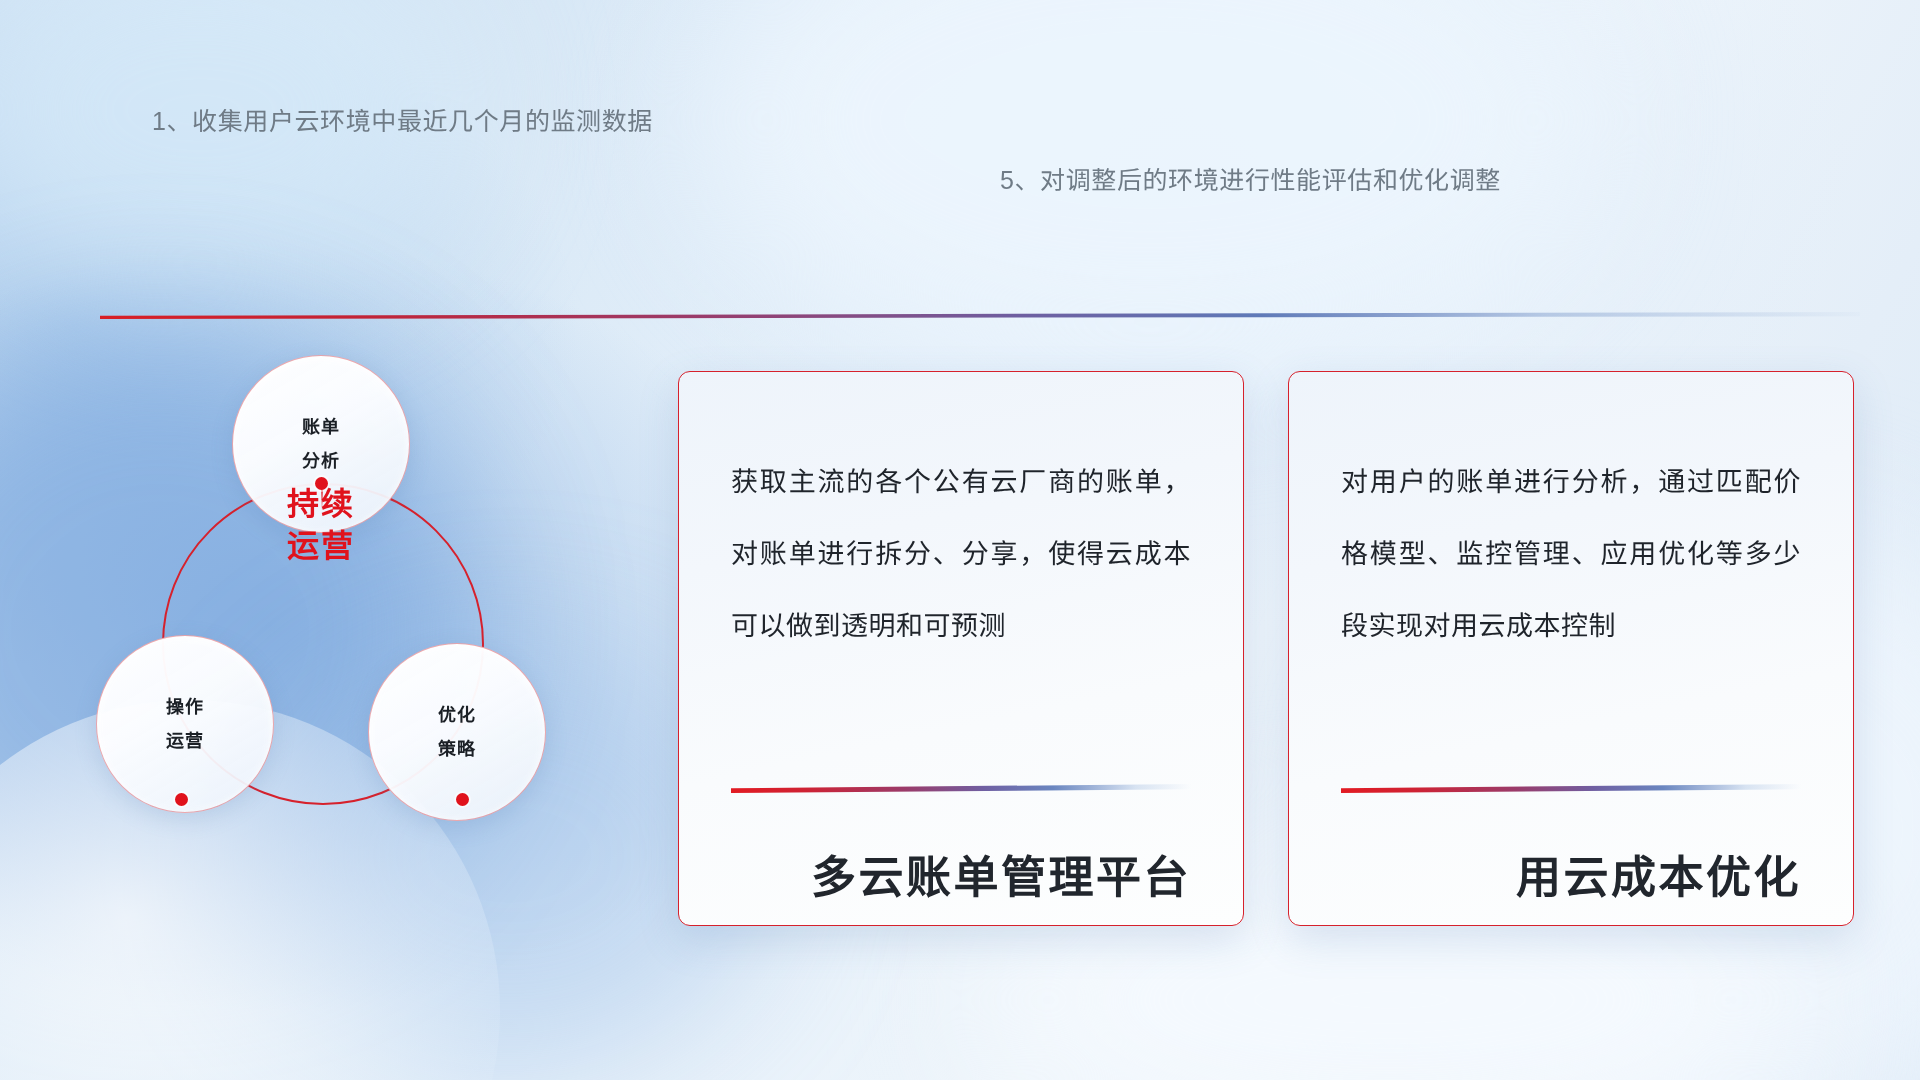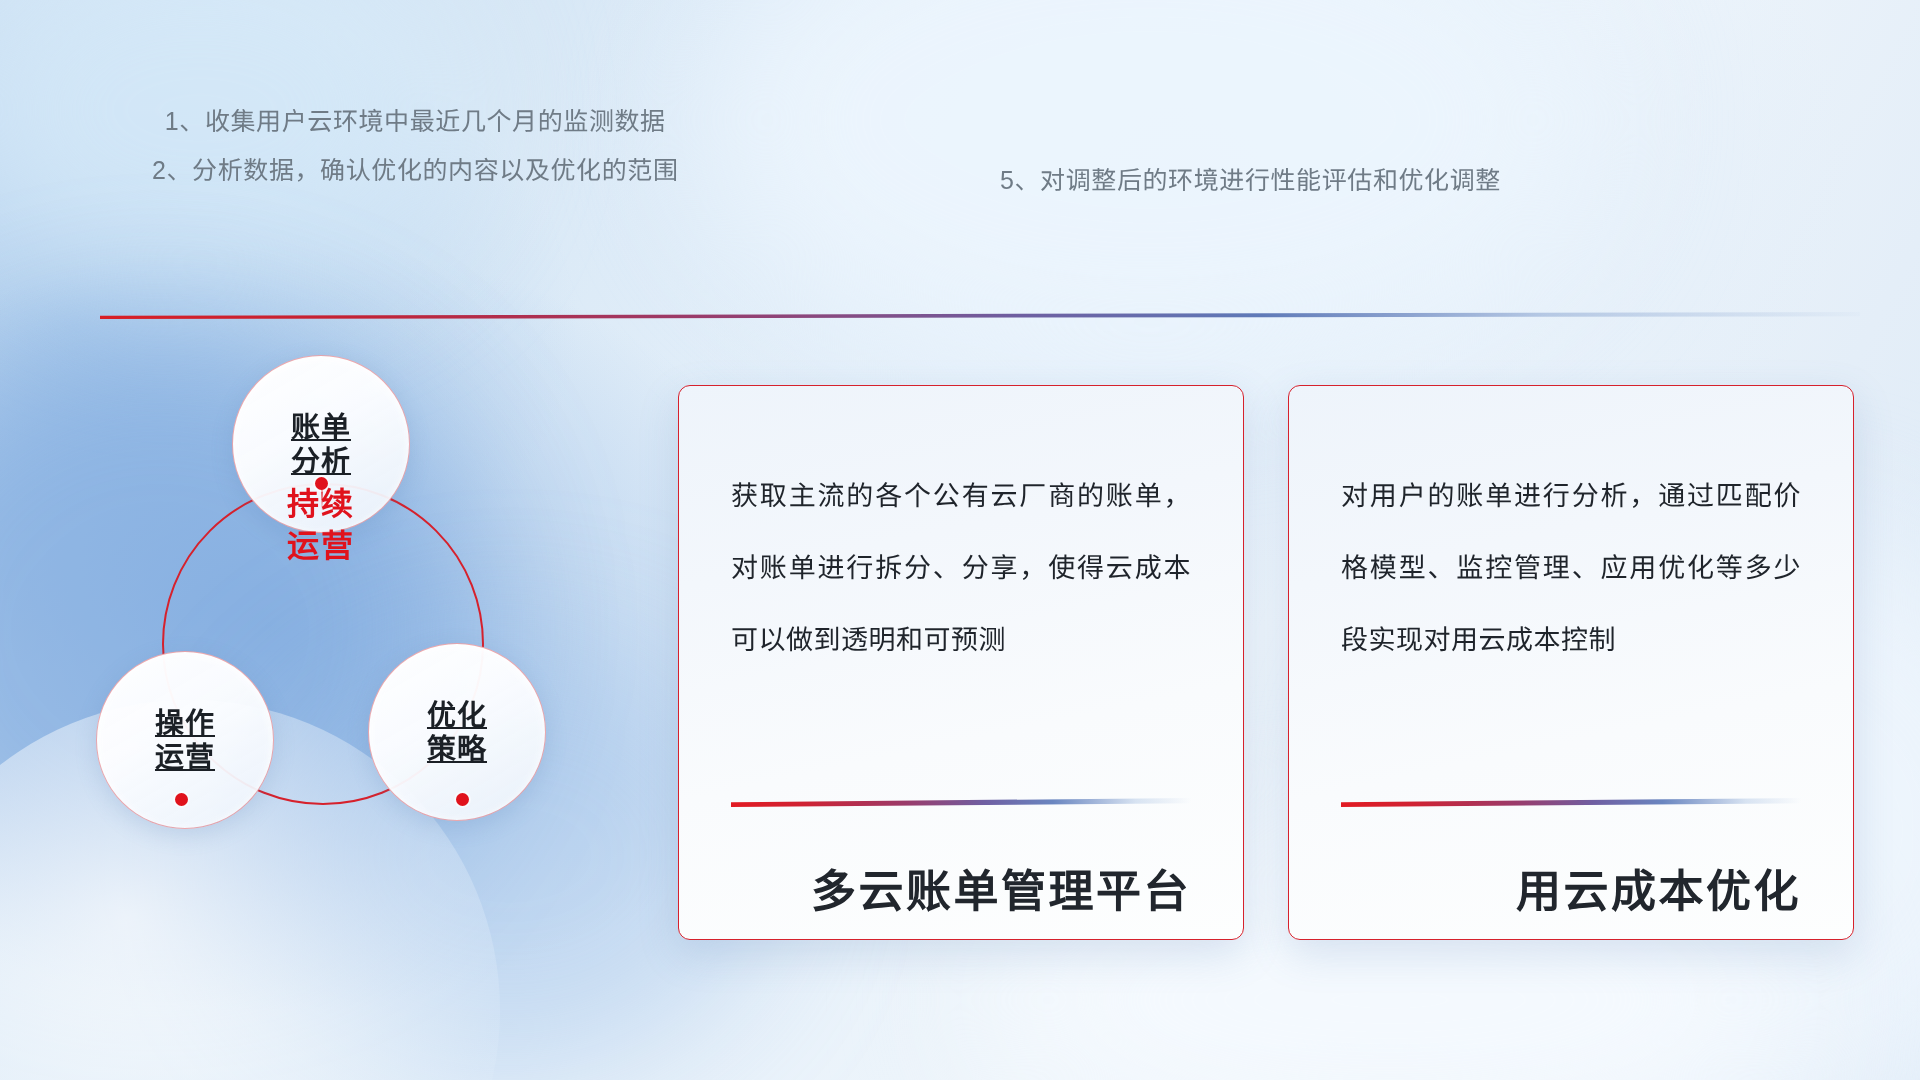--- a/index.html
+++ b/index.html
@@ -85,28 +85,27 @@
     background:
       linear-gradient(150deg, rgba(255,255,255,0.99) 0%, rgba(252,253,255,0.97) 42%, rgba(236,243,251,0.93) 100%);
     border: 1px solid rgba(214,50,60,0.42);
     box-shadow: 0 6px 22px rgba(90,130,180,0.20), inset 0 2px 10px rgba(255,255,255,0.9);
     display: flex;
     align-items: center;
     justify-content: center;
     text-align: center;
     color: #1b2026;
     font-weight: bold;
-    font-size: 29px;
+    font-size: 18px;
     line-height: 34px;
     letter-spacing: 1px;
     z-index: 3;
-    text-decoration: underline;
   }
   .bubble-top    { left: 136px; top: 0px;   width: 176px; height: 176px; }
-  .bubble-left   { left: 0px;   top: 296px; width: 176px; height: 176px; }
+  .bubble-left   { left: 0px;   top: 280px; width: 176px; height: 176px; }
   .bubble-right  { left: 272px; top: 288px; width: 176px; height: 176px; }
 
   .ring {
     position: absolute;
     left: 66px;
     top: 128px;
     width: 318px;
     height: 318px;
     border-radius: 50%;
     border: 2.6px solid #d6212c;
@@ -148,21 +147,21 @@
     position: absolute;
     width: 2px;
     background: linear-gradient(180deg, rgba(224,18,28,0.85), rgba(224,18,28,0));
     z-index: 5;
   }
   .tick-top { left: 225px; top: 133px; height: 22px; }
 
   
   .card {
     position: absolute;
-    top: 385px;
+    top: 371px;
     width: 566px;
     height: 555px;
     border-radius: 12px;
     border: 1.6px solid #d6212c;
     background:
       linear-gradient(168deg, #eef4fb 0%, #f3f7fc 30%, #f9fbfd 62%, #fdfefe 100%);
     box-shadow: 0 14px 40px rgba(80,120,175,0.18);
     box-sizing: border-box;
     padding: 74px 52px 0 52px;
     display: flex;
@@ -227,21 +226,20 @@
   <div class="blob blob-f"></div>
   <div class="blob blob-c"></div>
   <div class="blob blob-a"></div>
   <div class="blob blob-b"></div>
   <div class="blob blob-d"></div>
   <div class="blob blob-e"></div>
   <div class="deco-circle"></div>
 
   <div class="bullets left">
     <span class="bullet-line">1、收集用户云环境中最近几个月的监测数据</span>
-    <span class="bullet-line">2、分析数据，确认优化的内容以及优化的范围</span>
   </div>
 
   <div class="bullets right">
     <span class="bullet-line">5、对调整后的环境进行性能评估和优化调整</span>
   </div>
 
   <div class="top-rule"></div>
 
   <div id="venn">
 

